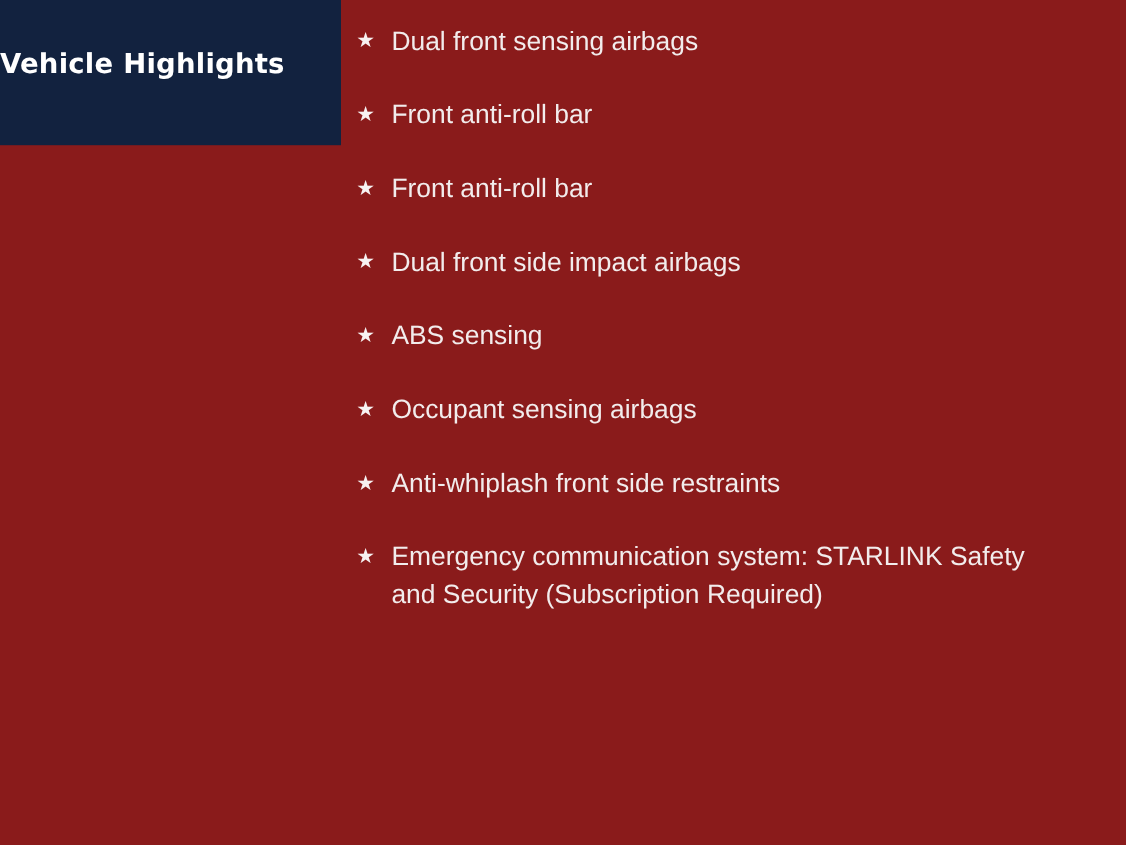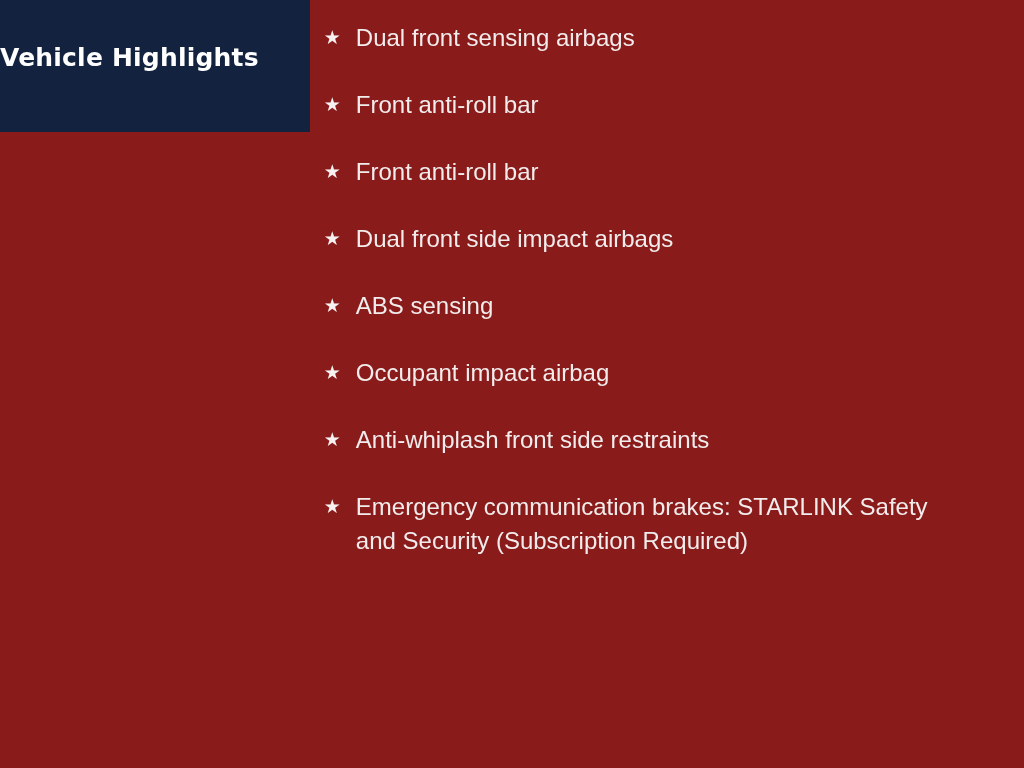--- a/index.html
+++ b/index.html
@@ -107,29 +107,29 @@
         <span class="highlight-text">Dual front side impact airbags</span>
       </li>
 
       <li class="highlight-item">
         <span class="bullet-star">★</span>
         <span class="highlight-text">ABS sensing</span>
       </li>
 
       <li class="highlight-item">
         <span class="bullet-star">★</span>
-        <span class="highlight-text">Occupant impact airbag</span>
+        <span class="highlight-text">Occupant sensing airbags</span>
       </li>
 
       <li class="highlight-item">
         <span class="bullet-star">★</span>
         <span class="highlight-text">Anti-whiplash front side restraints</span>
       </li>
 
       <li class="highlight-item">
         <span class="bullet-star">★</span>
-        <span class="highlight-text">Emergency communication brakes: STARLINK Safety and Security (Subscription Required)</span>
+        <span class="highlight-text">Emergency communication system: STARLINK Safety and Security (Subscription Required)</span>
       </li>
 
     </ul>
   </div>
 
 </div>
 
 </body></html>

